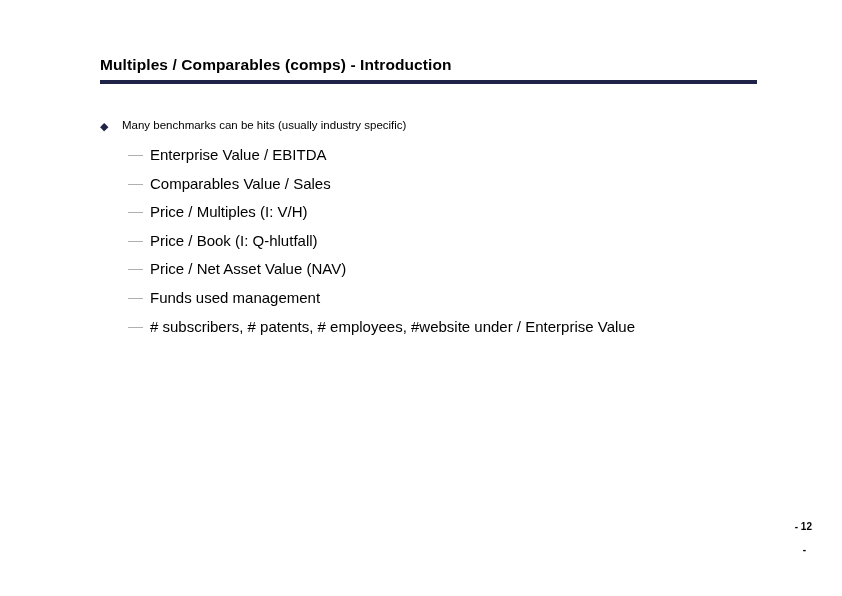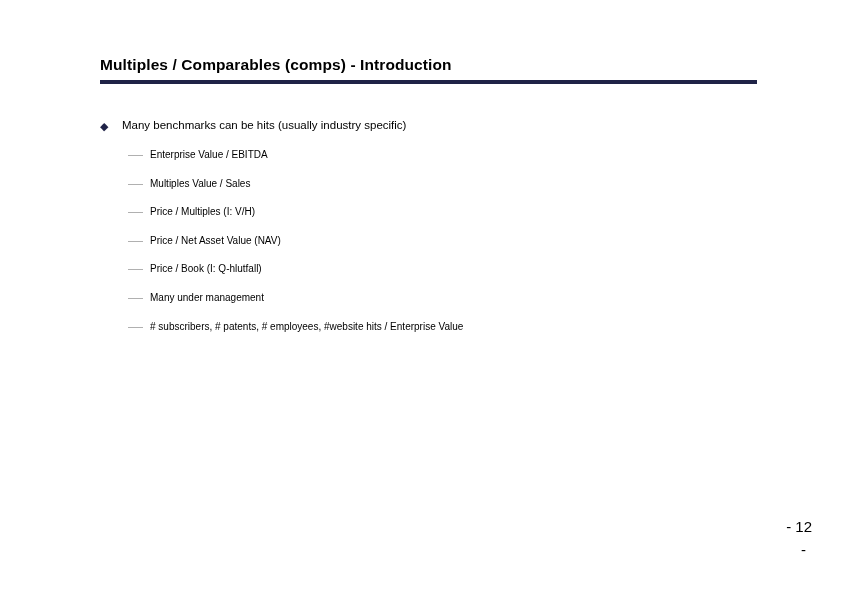--- a/index.html
+++ b/index.html
@@ -95,35 +95,35 @@
     line-height: 15px;
   }
   .sub-dash .dashline {
     display: block;
     width: 15px;
     height: 1px;
     background: #b0b0b0;
     margin-top: 8px;
   }
   .sub-text {
-    font-size: 10px;
+    font-size: 15px;
     line-height: 15px;
     color: #000000;
     white-space: nowrap;
   }
 
   
   .page-number {
     position: absolute;
     right: 30px;
     top: 515px;
     width: 120px;
     text-align: right;
-    font-size: 15px;
-    font-weight: normal;
+    font-size: 10px;
+    font-weight: bold;
     line-height: 23px;
     color: #000000;
   }
   .page-number .pn-line2 {
     display: block;
     padding-right: 6px;
   }
 </style>
 </head>
 <body>
@@ -148,57 +148,57 @@
         <span class="sub-dash">
             <span class="dashline"></span>
           </span>
         <span class="sub-text">Enterprise Value / EBITDA</span>
       </div>
 
       <div class="sub-item">
         <span class="sub-dash">
             <span class="dashline"></span>
           </span>
-        <span class="sub-text">Multiples Value / Sales</span>
+        <span class="sub-text">Comparables Value / Sales</span>
       </div>
 
       <div class="sub-item">
         <span class="sub-dash">
             <span class="dashline"></span>
           </span>
         <span class="sub-text">Price / Multiples (I: V/H)</span>
       </div>
 
       <div class="sub-item">
         <span class="sub-dash">
             <span class="dashline"></span>
           </span>
+        <span class="sub-text">Price / Book (I: Q-hlutfall)</span>
+      </div>
+
+      <div class="sub-item">
+        <span class="sub-dash">
+            <span class="dashline"></span>
+          </span>
         <span class="sub-text">Price / Net Asset Value (NAV)</span>
       </div>
 
-      <div class="sub-item">
-        <span class="sub-dash">
-            <span class="dashline"></span>
-          </span>
-        <span class="sub-text">Price / Book (I: Q-hlutfall)</span>
-      </div>
-
-
-      <div class="sub-item">
-        <span class="sub-dash">
-            <span class="dashline"></span>
-          </span>
-        <span class="sub-text">Many under management</span>
-      </div>
-
-      <div class="sub-item">
-        <span class="sub-dash">
-            <span class="dashline"></span>
-          </span>
-        <span class="sub-text"># subscribers, # patents, # employees, #website hits / Enterprise Value</span>
+
+      <div class="sub-item">
+        <span class="sub-dash">
+            <span class="dashline"></span>
+          </span>
+        <span class="sub-text">Funds used management</span>
+      </div>
+
+      <div class="sub-item">
+        <span class="sub-dash">
+            <span class="dashline"></span>
+          </span>
+        <span class="sub-text"># subscribers, # patents, # employees, #website under / Enterprise Value</span>
       </div>
 
 
     </div>
   </div>
 
   <div class="page-number">
     <span>- 12</span>
     <span class="pn-line2">-</span>
   </div>

